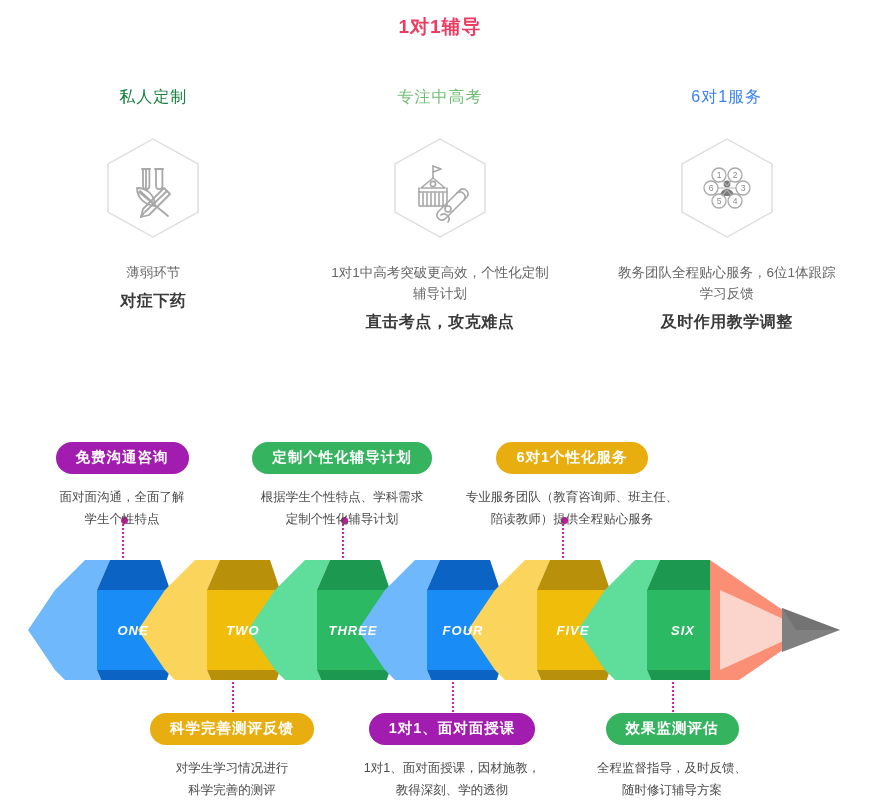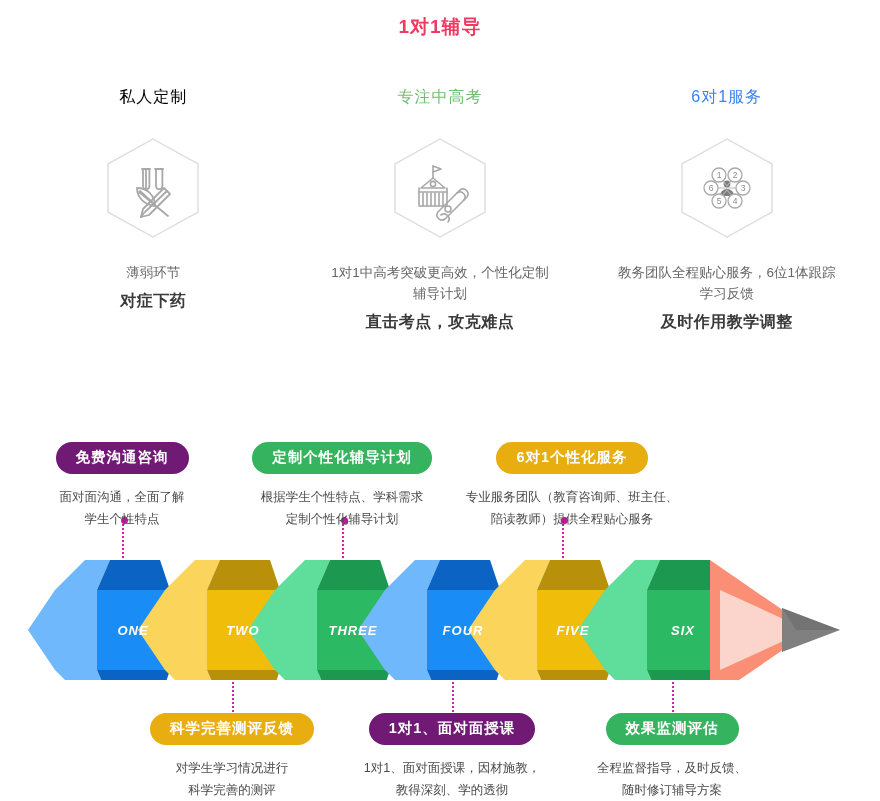--- a/index.html
+++ b/index.html
@@ -71,21 +71,21 @@
     display:inline-block;
     border-radius:999px;
     color:#fff;
     font-size:14.5px;
     font-weight:bold;
     letter-spacing:1px;
     padding:6px 20px 7px;
     white-space:nowrap;
     text-align:center;
   }
-  .pill-blue{background:#701a75;}
+  .pill-blue{background:#a21caf;}
   .pill-green{background:#35b35e;}
   .pill-gold{background:#e8ae10;}
   .flow-text{
     margin-top:12px;
     font-size:12.5px;
     line-height:22px;
     color:#4a4a4a;
     text-align:center;
     white-space:nowrap;
   }
@@ -110,21 +110,21 @@
   .band{position:absolute;left:0;top:140px;width:880px;height:120px;}
 </style>
 </head>
 <body>
 
 <div class="page-title">1对1辅导</div>
 
 <div class="features">
 
   <div class="feature-col">
-    <div class="feature-head" style="color:#000000">私人定制</div>
+    <div class="feature-head" style="color:#15803d">私人定制</div>
     <div class="hex-wrap">
       <svg width="104" height="104" viewBox="0 0 104 104">
         <polygon points="52,3 97,28 97,76 52,101 7,76 7,28" fill="none" stroke="#dcdcdc" stroke-width="1.4"></polygon>
         <g stroke="#a8a8a8" stroke-width="1.8" fill="none" stroke-linecap="round" stroke-linejoin="round">
 
           <path d="M41,33 L49,33 M45,33 L45,52"></path>
           <path d="M42,33 L42,50 a3.2,3.2 0 0 0 6.4,0 L48.4,33"></path>
           <path d="M54,33 L62,33"></path>
           <path d="M55,33 L55,50 a3.2,3.2 0 0 0 6.4,0 L61.4,33"></path>
 

